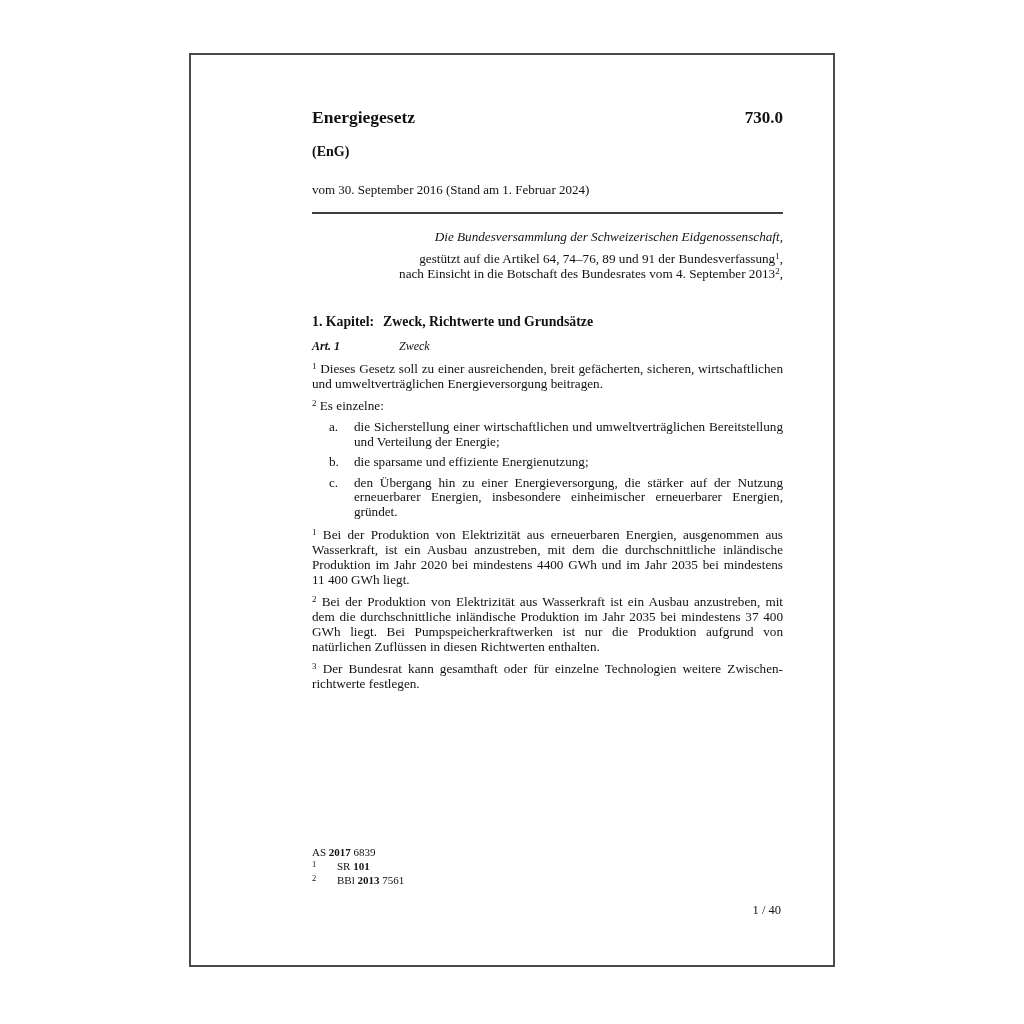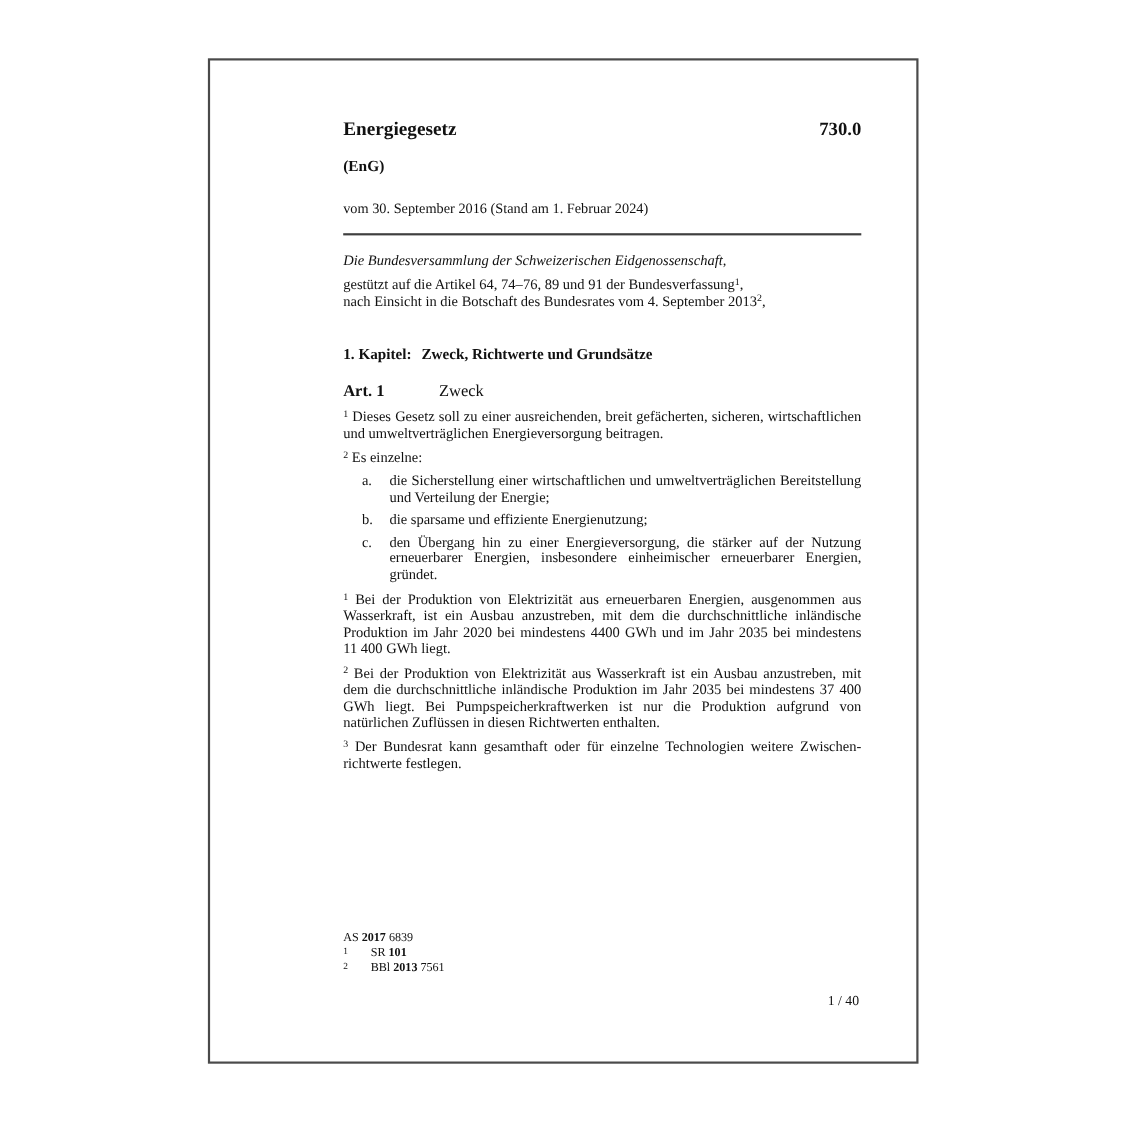--- a/index.html
+++ b/index.html
@@ -64,41 +64,43 @@
   .rule {
     border: none;
     height: 2px;
     background: #3f3f3f;
     margin: 14px 0 0 0;
   }
   .preamble-line {
     font-size: 13.2px;
     line-height: 15px;
     margin: 7px 0;
+    text-align: right;
   }
   .preamble-first { margin-top: 15px; }
   .italic { font-style: italic; }
   .sup {
     font-size: 9px;
     position: relative;
     top: -4px;
     line-height: 0;
   }
   .chapter {
     margin: 33px 0 0 0;
     font-size: 13.8px;
     font-weight: bold;
   }
   .chapter-title { margin-left: 9px; }
   .art-row {
     display: flex;
-    margin-top: 19px;
+    margin-top: 9px;
     margin-bottom: 7px;
-    font-size: 15px;
+    font-size: 12px;
     line-height: 15px;
+    font-style: italic;
   }
   .art-label {
     width: 87px;
     flex-shrink: 0;
     font-weight: bold;
   }
   .art-title { flex: 1; }
   .body {
     font-size: 13.2px;
     line-height: 15px;

